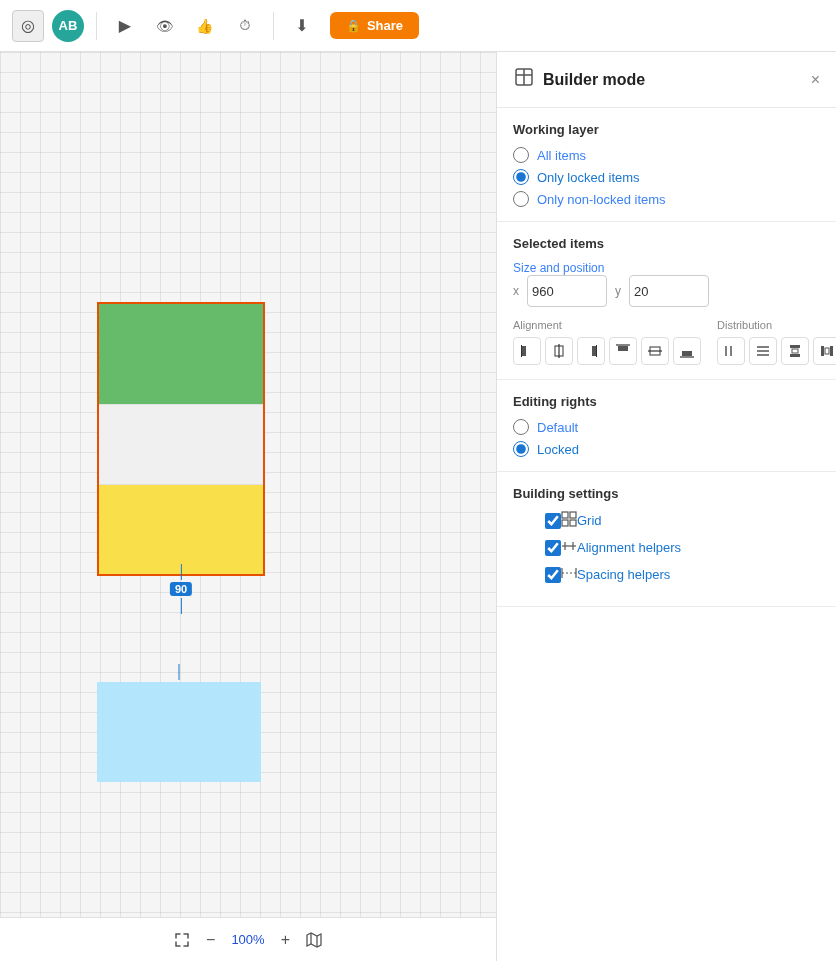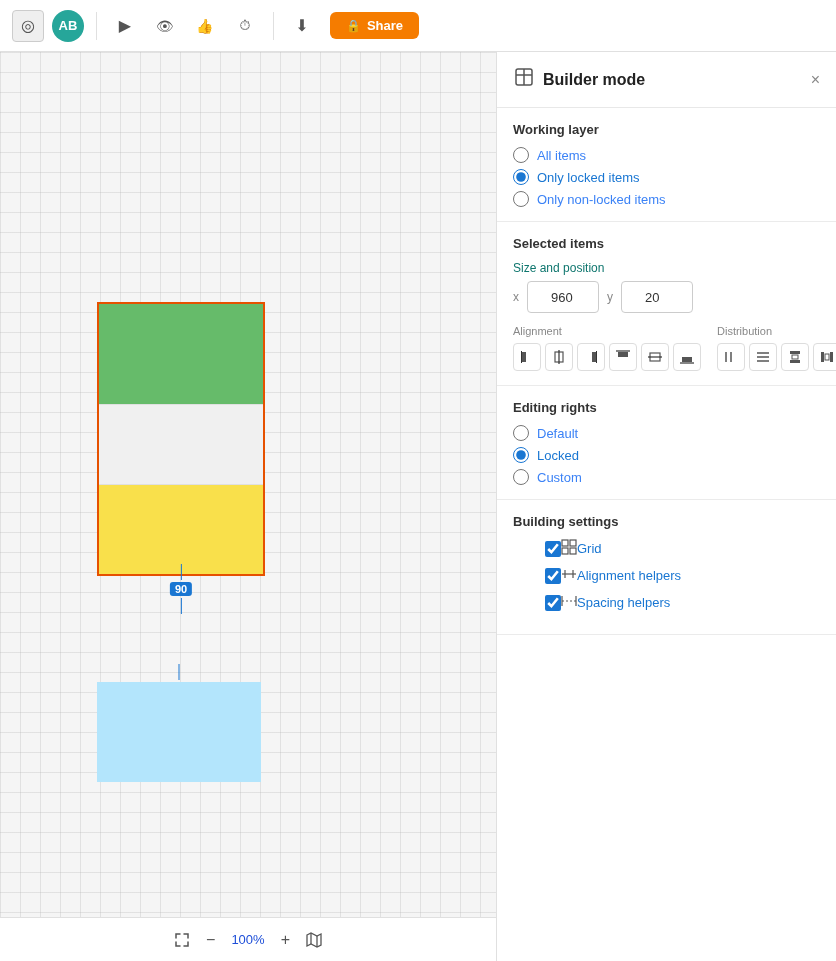--- a/index.html
+++ b/index.html
@@ -181,22 +181,22 @@
     }
     .radio-label { font-size: 13px; color: #3b82f6; }
     .radio-label.active { color: #1976d2; }
 
     
     .size-pos-grid {
       display: flex; align-items: center; gap: 8px;
     }
     .sp-label { font-size: 12px; color: #888; }
     .sp-input {
-      width: 72px; height: 32px; border: 1px solid #ccc; border-radius: 4px;
-      padding: 0 23px; font-size: 13px; color: #333;
+      width: 80px; height: 32px; border: 1px solid #ccc; border-radius: 4px;
+      padding: 0 4px; font-size: 13px; color: #333;
     }
 
     
     .align-dist-row {
       display: flex; gap: 16px; align-items: flex-start;
     }
     .align-group { flex: 1; }
     .dist-group { flex: 1; }
     .sub-label { font-size: 11px; color: #888; margin-bottom: 6px; }
     .icon-row { display: flex; gap: 4px; }
@@ -327,21 +327,21 @@
           <input type="radio" name="working-layer" class="radio-input" style="">
           <span class="radio-label">Only non-locked items</span>
         </label>
       </div>
     </div>
 
     <div class="panel-section">
       <div class="section-title">Selected items</div>
 
       <div style="margin-bottom: 12px;">
-        <div style="font-size:12px; color:#0f766e; margin-bottom:6px;">Size and position</div>
+        <div style="font-size:12px; color:#3b82f6; ">Size and position</div>
         <div class="size-pos-grid">
           <span class="sp-label">x</span>
           <input type="text" class="sp-input" value="960" style="">
           <span class="sp-label">y</span>
           <input type="text" class="sp-input" value="20" style="">
         </div>
       </div>
 
       <div class="align-dist-row">
         <div class="align-group">
@@ -424,24 +424,20 @@
       <div class="section-title">Editing rights</div>
       <div class="radio-group">
         <label class="radio-item">
           <input type="radio" name="editing-rights" class="radio-input" style="">
           <span class="radio-label">Default</span>
         </label>
         <label class="radio-item">
           <input type="radio" name="editing-rights" class="radio-input" checked="" style="">
           <span class="radio-label active">Locked</span>
         </label>
-        <label class="radio-item">
-          <input type="radio" name="editing-rights" class="radio-input" style="">
-          <span class="radio-label">Custom</span>
-        </label>
       </div>
     </div>
 
     <div class="panel-section">
       <div class="section-title">Building settings</div>
 
       <div class="building-item">
         <input type="checkbox" class="building-checkbox" checked="" style="">
         <span class="building-icon">
           <svg width="16" height="16" viewBox="0 0 16 16" fill="none">

